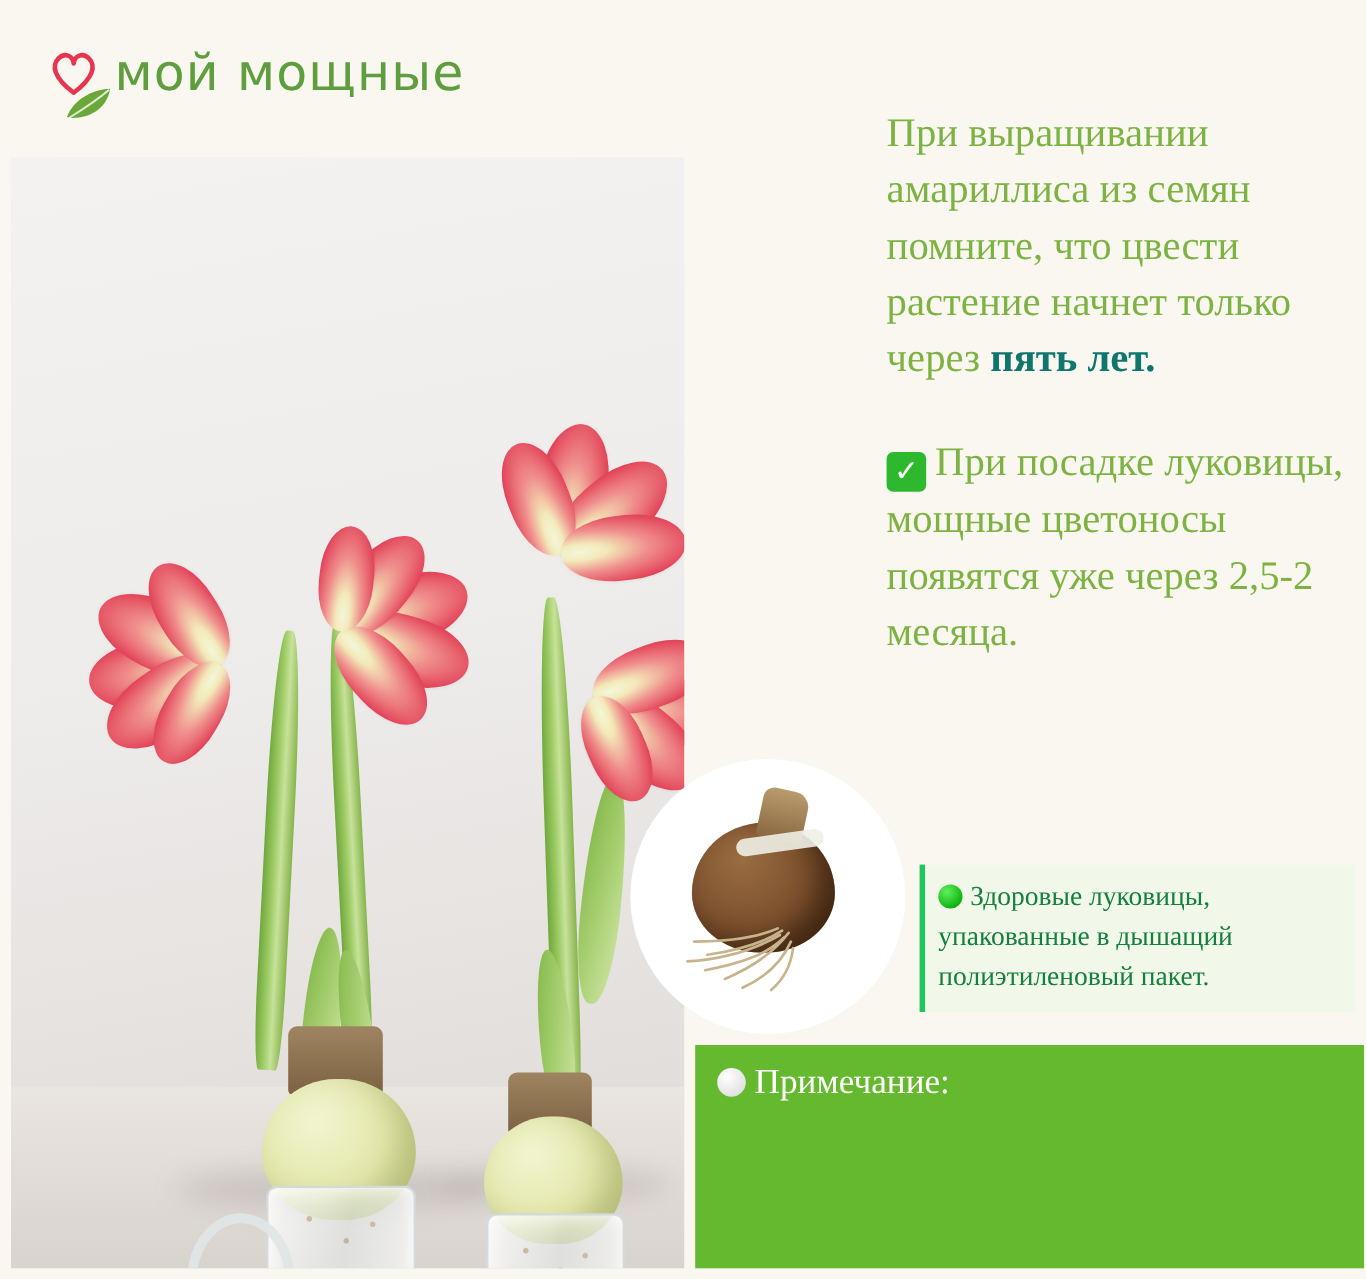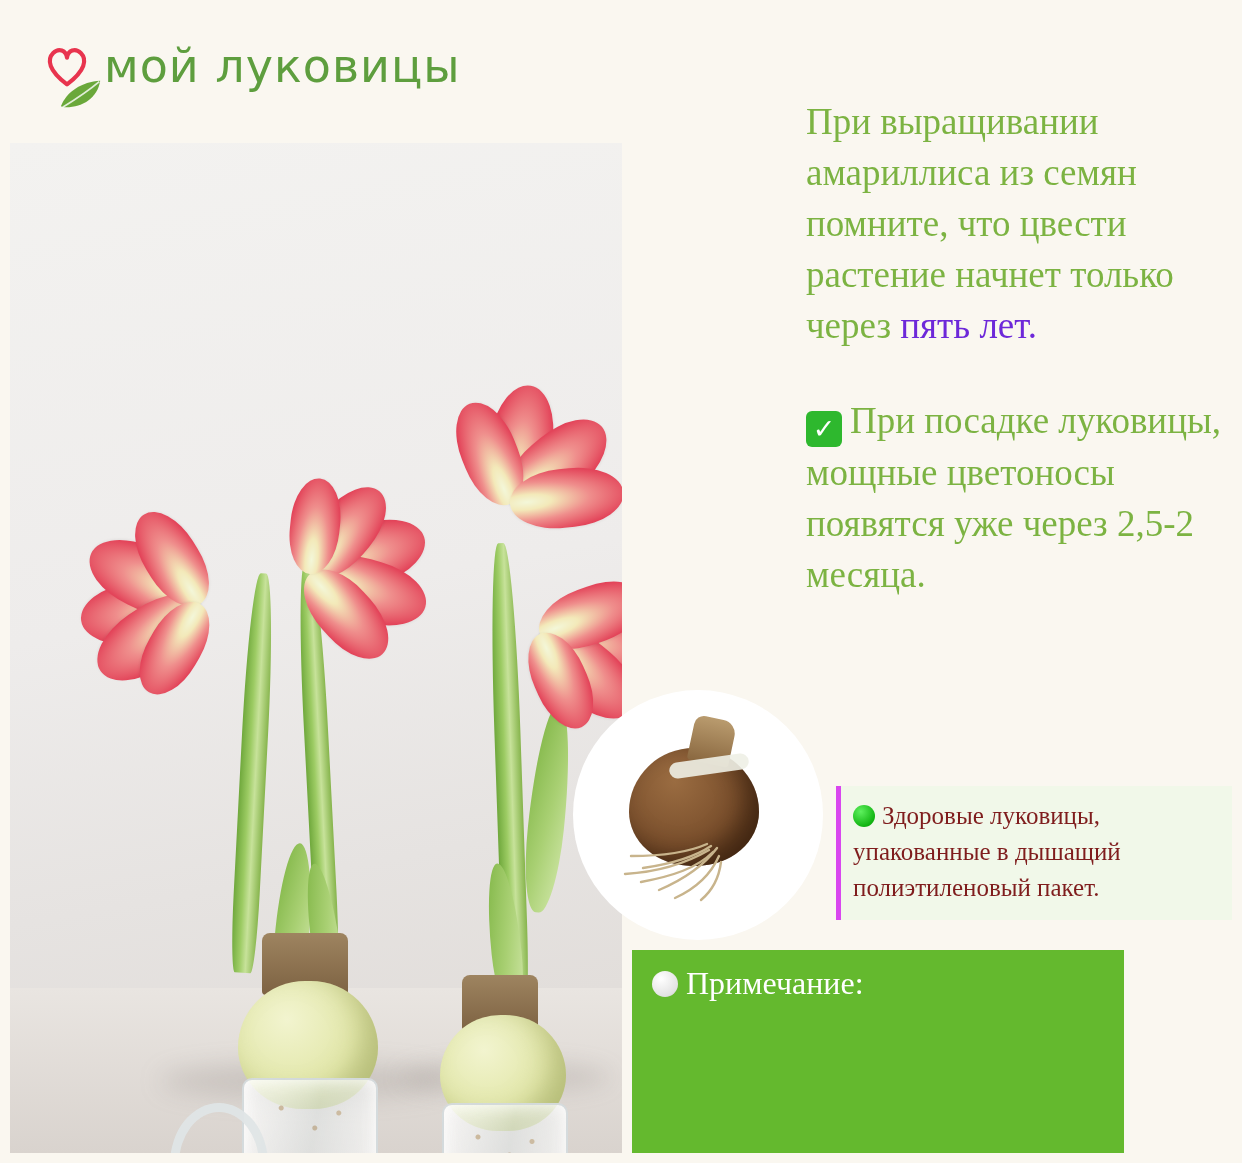--- a/index.html
+++ b/index.html
@@ -206,22 +206,22 @@
     position: absolute;
     left: 806px;
     top: 96px;
     width: 424px;
     color: #7cb342;
     font-size: 37px;
     line-height: 51px;
     font-family: "Liberation Serif", serif;
   }
   .rtext .accent {
-    color: #6d28d9;
-    font-weight: normal;
+    color: #0f766e;
+    font-weight: bold;
   }
   .rtext .p2 {
     margin-top: 44px;
   }
   .check-icon {
     display: inline-block;
     width: 36px;
     height: 36px;
     border-radius: 6px;
     background: #2eb82e;
@@ -235,42 +235,42 @@
   }
 
   
   .note-box {
     position: absolute;
     left: 836px;
     top: 786px;
     width: 396px;
     padding: 12px 10px 14px 12px;
     background: #f1f8e9;
-    border-left: 5px solid #d946ef;
+    border-left: 5px solid #22c55e;
     box-sizing: border-box;
-    color: #7f1d1d;
+    color: #15803d;
     font-size: 25px;
     line-height: 36px;
   }
   .dot-green {
     display: inline-block;
     width: 22px;
     height: 22px;
     border-radius: 50%;
     background: radial-gradient(circle at 35% 30%, #5ef05e, #12b512 70%, #0a8a0a);
     vertical-align: -3px;
     margin-right: 7px;
   }
 
   
   .bottom-panel {
     position: absolute;
     left: 632px;
     top: 950px;
-    width: 492px;
+    width: 608px;
     height: 203px;
     background: #64b92e;
     color: #ffffff;
     box-sizing: border-box;
     padding: 12px 16px 0 20px;
     font-size: 31px;
     line-height: 42px;
   }
   .dot-white {
     display: inline-block;
@@ -294,21 +294,21 @@
 <div class="logo">
   <div class="logo-mark">
     <svg class="logo-heart" viewBox="0 0 100 100">
       <path d="M50 92 C10 62 6 38 20 24 C32 12 48 18 50 34 C52 18 68 12 80 24 C94 38 90 62 50 92 Z" fill="none" stroke="#e8344e" stroke-width="9" stroke-linejoin="round"></path>
     </svg>
     <svg class="logo-leaf" viewBox="0 0 100 70">
       <path d="M6 62 C18 30 52 8 92 6 C86 44 52 66 12 64 Z" fill="#6aa83a"></path>
       <path d="M10 64 C36 48 64 30 90 8" stroke="#ffffff" stroke-width="4" fill="none" opacity=".8"></path>
     </svg>
   </div>
-  <div class="logo-text">мой луковицы</div>
+  <div class="logo-text">мой мощные</div>
 </div>
 
 <div class="photo">
   <div class="floor"></div>
   <div class="shadow1"></div>
   <div class="shadow2"></div>
 
   <div class="stem" style="left:230px; top:430px; width:26px; height:400px; transform:rotate(3deg);"></div>
   <div class="stem" style="left:296px; top:420px; width:24px; height:410px; transform:rotate(-3deg);"></div>
   <div class="leafblade" style="left:266px; top:700px; width:34px; height:160px; transform:rotate(5deg);"></div>

